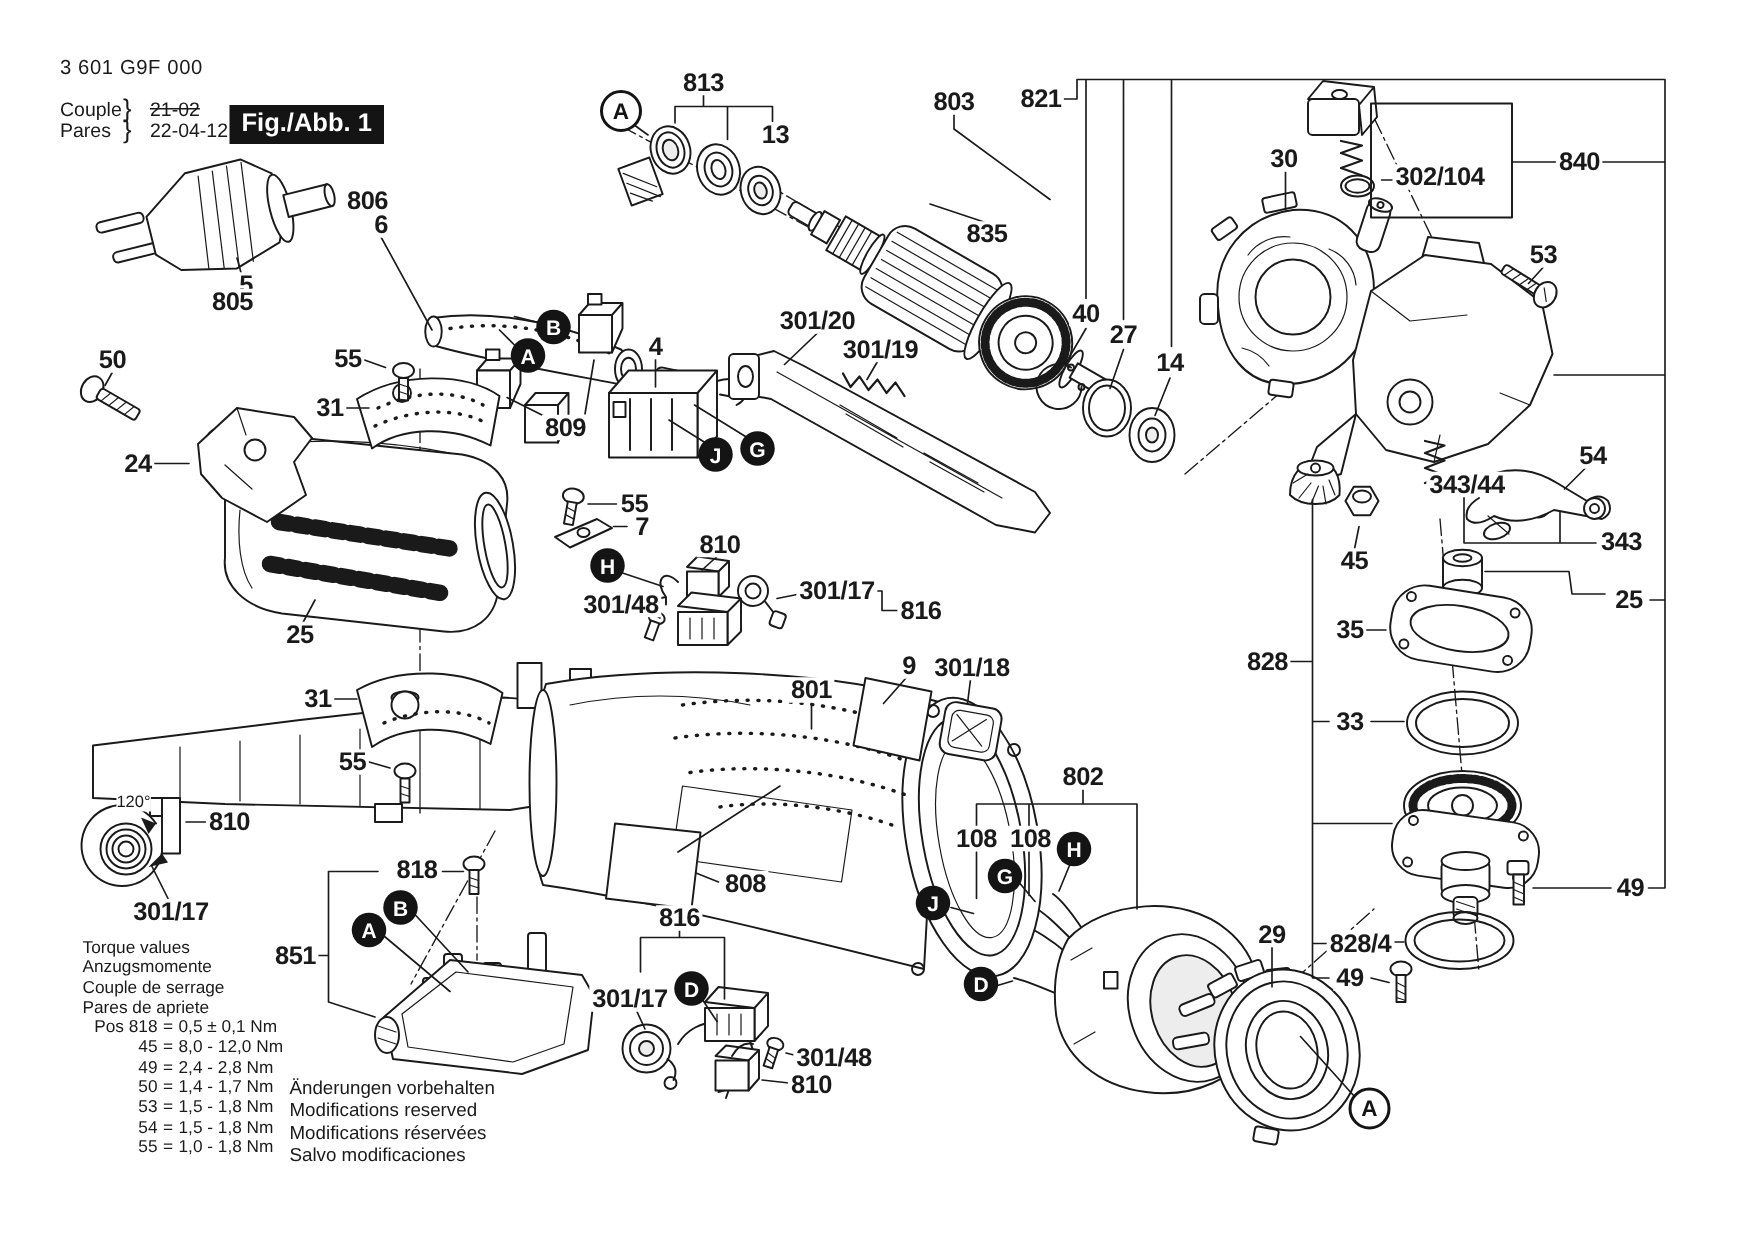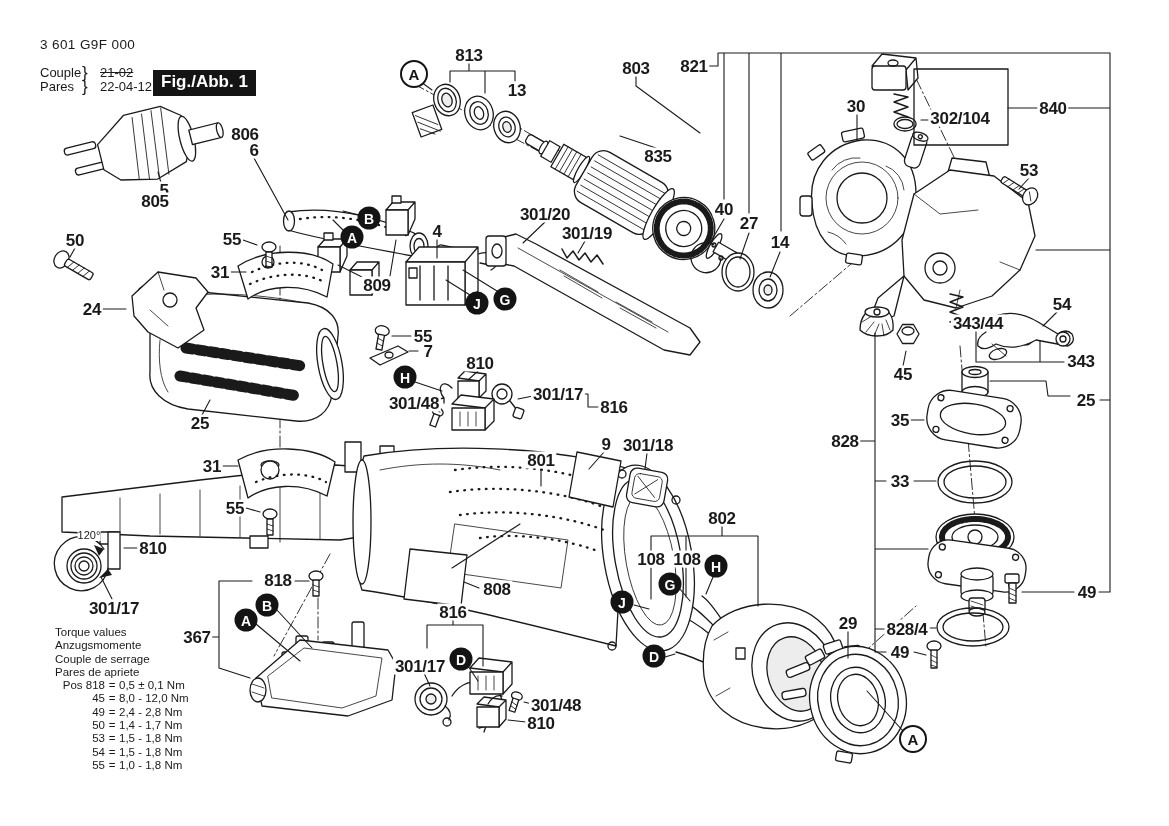--- a/index.html
+++ b/index.html
@@ -532,20 +532,26 @@
           <span class="tq-val">1,5 - 1,8 Nm</span>
         </div>
         <div class="tq-row">
           <span class="tq-id">55</span>
           <span class="tq-eq">=</span>
           <span class="tq-val">1,0 - 1,8 Nm</span>
         </div>
       </div>
   </div>
 
+  <div class="mods">
+      <div>Änderungen vorbehalten</div>
+      <div>Modifications reserved</div>
+      <div>Modifications réservées</div>
+      <div>Salvo modificaciones</div>
+    </div>
 
   <div class="rot-note" style="left:89px;top:535px;">120°</div>
 
   <div>
       <div class="plabel" style="left: 469px; top: 55px;">813</div>
       <div class="plabel" style="left: 517px; top: 90px;">13</div>
       <div class="plabel" style="left: 636px; top: 68px;">803</div>
       <div class="plabel" style="left: 694px; top: 66px;">821</div>
       <div class="plabel" style="left: 658px; top: 156px;">835</div>
       <div class="plabel" style="left: 856px; top: 106px;">30</div>
@@ -587,21 +593,21 @@
       <div class="plabel" style="left: 541px; top: 460px;">801</div>
       <div class="plabel" style="left: 900px; top: 481px;">33</div>
       <div class="plabel" style="left: 235px; top: 508px;">55</div>
       <div class="plabel" style="left: 722px; top: 518px;">802</div>
       <div class="plabel" style="left: 651px; top: 559px;">108</div>
       <div class="plabel" style="left: 687px; top: 559px;">108</div>
       <div class="plabel" style="left: 153px; top: 548px;">810</div>
       <div class="plabel" style="left: 114px; top: 608px;">301/17</div>
       <div class="plabel" style="left: 278px; top: 580px;">818</div>
       <div class="plabel" style="left: 1087px; top: 592px;">49</div>
-      <div class="plabel" style="left: 197px; top: 637px;">367</div>
+      <div class="plabel" style="left: 197px; top: 637px;">851</div>
       <div class="plabel" style="left: 848px; top: 623px;">29</div>
       <div class="plabel" style="left: 907px; top: 629px;">828/4</div>
       <div class="plabel" style="left: 900px; top: 652px;">49</div>
       <div class="plabel" style="left: 497px; top: 589px;">808</div>
       <div class="plabel" style="left: 453px; top: 612px;">816</div>
       <div class="plabel" style="left: 420px; top: 666px;">301/17</div>
       <div class="plabel" style="left: 556px; top: 705px;">301/48</div>
       <div class="plabel" style="left: 541px; top: 723px;">810</div>
     </div>
   <div>

